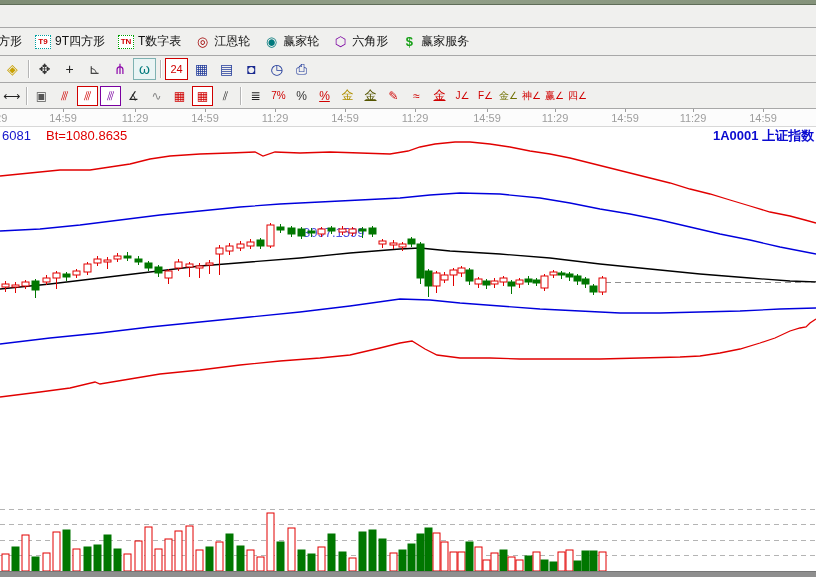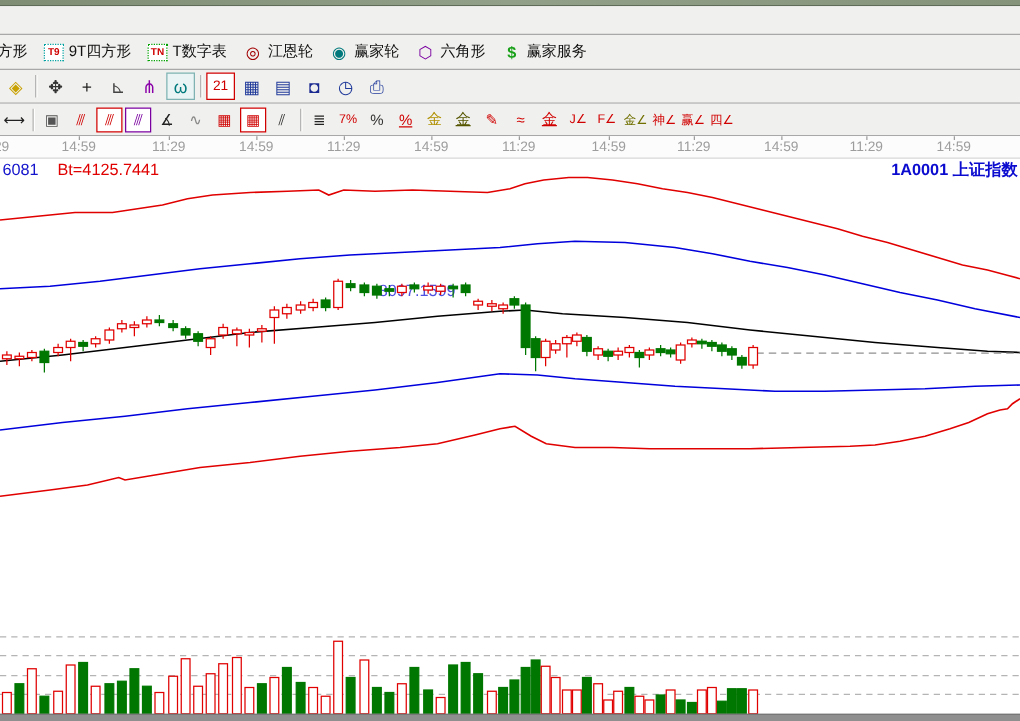--- a/index.html
+++ b/index.html
@@ -72,21 +72,21 @@
   </div>
 <div class="toolbar" id="toolbar-tools">
     <div class="icon-btn" style="color: rgb(200, 160, 0);">◈</div>
     <div class="tb-sep"></div>
     <div class="icon-btn" style="color: rgb(51, 51, 51);">✥</div>
     <div class="icon-btn" style="color: rgb(34, 34, 34);">+</div>
     <div class="icon-btn" style="color: rgb(68, 68, 68);">⊾</div>
     <div class="icon-btn" style="color: rgb(138, 0, 168);">⋔</div>
     <div class="icon-btn active" style="color: rgb(0, 121, 124);">ω</div>
     <div class="tb-sep"></div>
-    <div class="icon-btn" style="color: rgb(208, 0, 0); border: 1px solid rgb(208, 0, 0); background: rgb(255, 255, 255); font-size: 11px;">21</div>
+    <div class="icon-btn" style="color: rgb(208, 0, 0); border: 1px solid rgb(208, 0, 0); background: rgb(255, 255, 255); font-size: 11px;">24</div>
     <div class="icon-btn" style="color: rgb(32, 58, 154);">▦</div>
     <div class="icon-btn" style="color: rgb(32, 58, 154);">▤</div>
     <div class="icon-btn" style="color: rgb(26, 42, 144);">◘</div>
     <div class="icon-btn" style="color: rgb(32, 58, 154);">◷</div>
     <div class="icon-btn" style="color: rgb(32, 58, 154);">⎙</div>
   </div>
 <div class="toolbar" id="toolbar-draw">
     <div class="icon-btn small" style="color: rgb(34, 34, 34);">⟷</div>
     <div class="tb-sep"></div>
     <div class="icon-btn small" style="color: rgb(85, 85, 85);">▣</div>
@@ -136,21 +136,21 @@
       <div class="time-tick" style="left: 555px;"></div>
       <div class="time-label" style="left: 555px;">11:29</div>
       <div class="time-tick" style="left: 625px;"></div>
       <div class="time-label" style="left: 625px;">14:59</div>
       <div class="time-tick" style="left: 693px;"></div>
       <div class="time-label" style="left: 693px;">11:29</div>
       <div class="time-tick" style="left: 763px;"></div>
       <div class="time-label" style="left: 763px;">14:59</div>
     </div>
   <div class="status-left-blue">6081</div>
-  <div class="status-left-red">Bt=4125.7441</div>
+  <div class="status-left-red">Bt=1080.8635</div>
   <div class="symbol-label">1A0001 上证指数</div>
   <div class="price-overlay">3097.1599</div>
   <svg class="chart" width="816" height="452" viewBox="0 125 816 452">
       <line x1="0" y1="508.5" x2="816" y2="508.5" stroke="#b4b4b4" stroke-width="1" stroke-dasharray="5,4"></line>
       <line x1="0" y1="523.5" x2="816" y2="523.5" stroke="#b4b4b4" stroke-width="1" stroke-dasharray="5,4"></line>
       <line x1="0" y1="539.5" x2="816" y2="539.5" stroke="#b4b4b4" stroke-width="1" stroke-dasharray="5,4"></line>
       <line x1="0" y1="554.5" x2="816" y2="554.5" stroke="#b4b4b4" stroke-width="1" stroke-dasharray="5,4"></line>
       <polyline points="0,175 30,172 60,169 90,169 110,166 130,163 150,158 170,155 200,153 230,152 255,151 263,155 275,151 300,152 330,151 360,152 390,153 408,150 420,146 435,143 455,141 470,141 490,143 510,146 530,150 550,153 570,157 590,162 610,167 630,172 650,177 670,182 690,188 710,193 730,199 750,205 770,211 790,215 805,219 816,222" fill="none" stroke="#e10000" stroke-width="1.3"></polyline>
       <polyline points="0,230 40,228 80,224 120,219 160,214 200,210 240,206 280,203 320,201 360,199 400,197 430,194 460,192 500,193 540,197 570,202 600,208 630,213 660,219 690,226 720,233 750,239 780,246 816,253" fill="none" stroke="#0000dd" stroke-width="1.3"></polyline>
       <polyline points="0,288 50,283 100,277 150,271 200,265 250,261 300,257 350,252 400,248 420,247 450,250 500,253 550,257 600,263 650,268 700,273 750,277 790,280 816,281" fill="none" stroke="#000000" stroke-width="1.3"></polyline>

